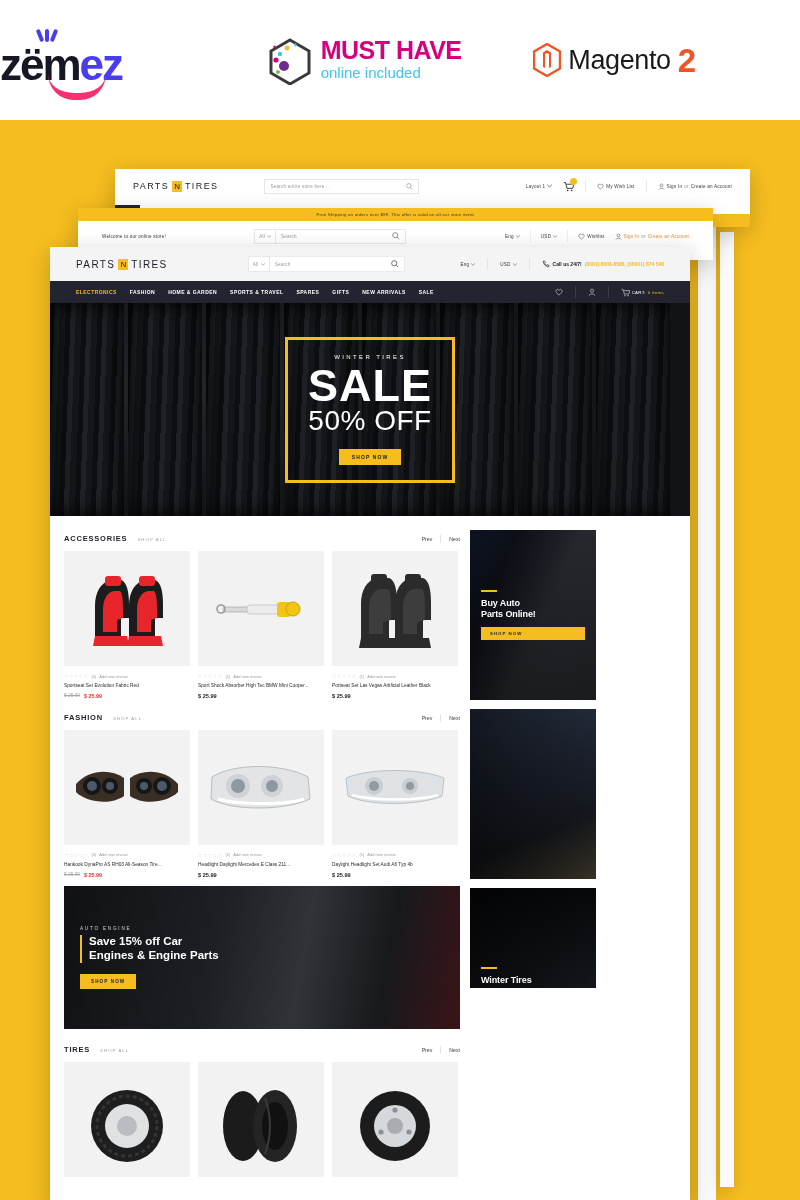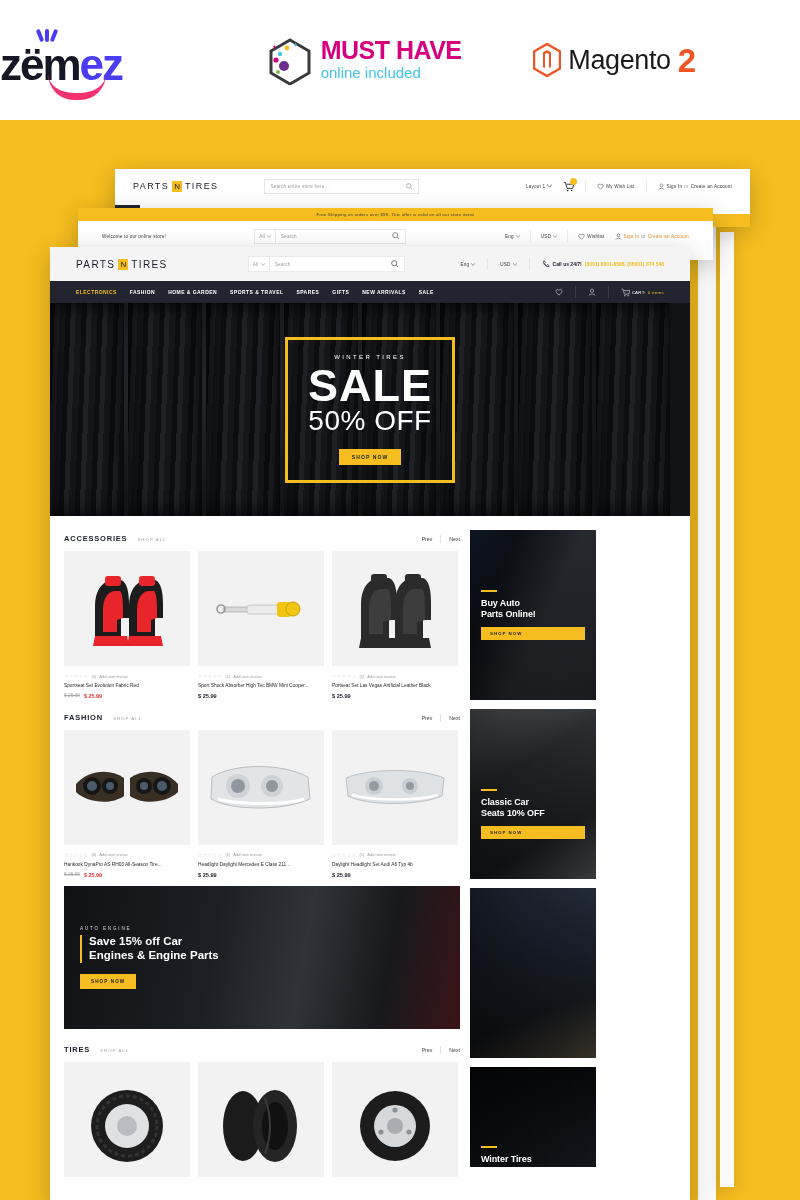--- a/index.html
+++ b/index.html
@@ -673,31 +673,20 @@
           <div class="sb-inner">
             <div class="sb-rule"></div>
             <div class="sb-title">
               <span>Buy Auto</span><br>
               <span>Parts Online!</span>
             </div>
             <div class="sb-btn">SHOP NOW</div>
           </div>
         </div>
 
-        <div class="sbanner b-seat">
-          <div class="sb-fade"></div>
-          <div class="sb-inner" style="margin-top:40px">
-            <div class="sb-rule"></div>
-            <div class="sb-title">
-              <span>Classic Car</span><br>
-              <span>Seats 10% OFF</span>
-            </div>
-            <div class="sb-btn">SHOP NOW</div>
-          </div>
-        </div>
 
         <div class="sbanner b-battery">
           <div class="sb-fade"></div>
         </div>
 
         <div class="sbanner b-winter bottom-cut">
           <div class="sb-fade"></div>
           <div class="sb-inner">
             <div class="sb-rule"></div>
             <div class="sb-title">Winter Tires</div>

